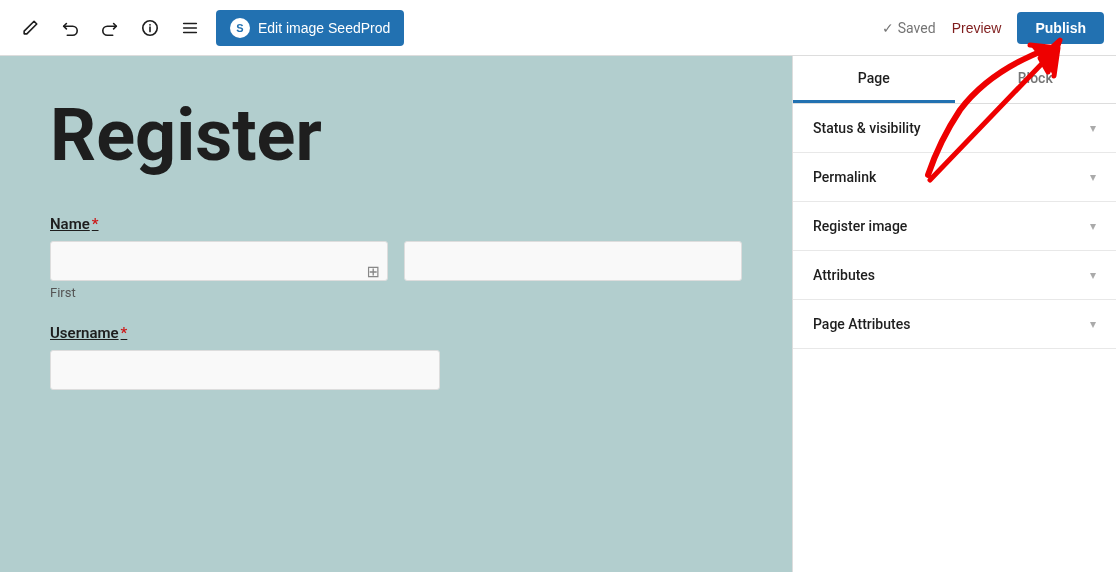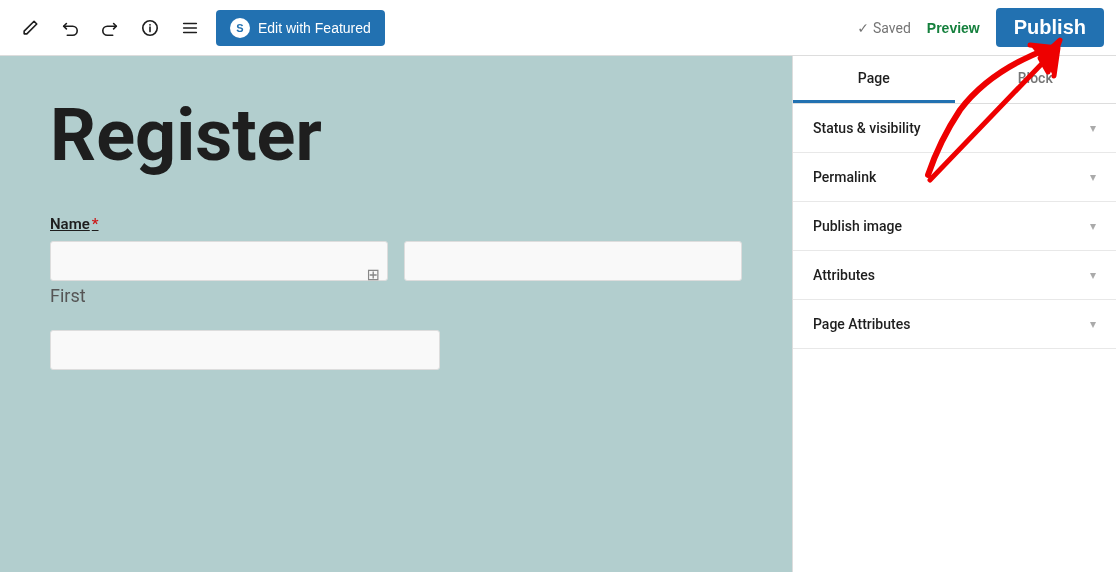--- a/index.html
+++ b/index.html
@@ -39,28 +39,28 @@
       font-size: 11px; color: #2271b1; font-weight: bold;
     }
     .toolbar-spacer { flex: 1; }
     .saved-status {
       display: flex; align-items: center; gap: 4px;
       color: #757575; font-size: 14px;
     }
     .saved-status .check { color: #757575; }
     .preview-btn {
       background: transparent; border: none; cursor: pointer;
-      color: #15803d; font-size: 14px; font-weight: 700;
+      color: #7f1d1d; font-size: 14px; font-weight: 400;
       padding: 8px 12px; border-radius: 4px;
     }
     .publish-btn {
       background: #2271b1; color: #fff;
       border: none; border-radius: 4px;
       padding: 8px 18px; cursor: pointer;
-      font-size: 20px; font-weight: 600;
+      font-size: 14px; font-weight: 600;
     }
 
     
     .main-layout {
       display: flex;
       height: calc(572px - 56px);
     }
 
     
     .canvas-area {
@@ -98,21 +98,21 @@
       display: flex;
       gap: 16px;
       align-items: flex-start;
     }
     .name-first {
       position: relative;
       flex: 1;
     }
     .name-last { flex: 1; }
     .name-sublabel {
-      font-size: 18px;
+      font-size: 13px;
       color: #555;
       margin-top: 4px;
     }
     .form-input {
       width: 100%;
       height: 40px;
       background: #f9f9f9;
       border: 1px solid #ddd;
       border-radius: 3px;
       padding: 0 10px;
@@ -220,21 +220,21 @@
   </button>
   <button class="toolbar-icon-btn">
     <svg width="18" height="18" viewBox="0 0 20 20" fill="none">
       <line x1="3" y1="5" x2="17" y2="5" stroke="#1e1e1e" stroke-width="1.8" stroke-linecap="round"></line>
       <line x1="3" y1="10" x2="17" y2="10" stroke="#1e1e1e" stroke-width="1.8" stroke-linecap="round"></line>
       <line x1="3" y1="15" x2="17" y2="15" stroke="#1e1e1e" stroke-width="1.8" stroke-linecap="round"></line>
     </svg>
   </button>
   <button class="seedprod-btn">
     <span class="sp-icon">S</span>
-    <span>Edit with Featured</span>
+    <span>Edit image SeedProd</span>
   </button>
 
   <div class="toolbar-spacer"></div>
 
   <div class="saved-status">
     <span class="check">✓</span>
     <span>Saved</span>
   </div>
   <button class="preview-btn">
     <span>Preview</span>
@@ -261,20 +261,23 @@
             <span class="input-icon">⊞</span>
             <div class="name-sublabel">First</div>
           </div>
           <div class="name-last">
             <input class="form-input" type="text" style="">
           </div>
         </div>
       </div>
 
       <div class="field-group">
+        <span class="field-label">
+          <span>Username</span><span class="required-star">*</span>
+        </span>
         <input class="form-input full-input" type="text" style="">
       </div>
 
     </div>
   </div>
 
   <div class="right-sidebar">
     <div class="sidebar-tabs">
       <div class="sidebar-tab active">
         <span>Page</span>
@@ -286,21 +289,21 @@
     <div class="sidebar-panel-list">
       <div class="sidebar-panel-item">
         <span>Status &amp; visibility</span>
         <span class="chevron">▾</span>
       </div>
       <div class="sidebar-panel-item">
         <span>Permalink</span>
         <span class="chevron">▾</span>
       </div>
       <div class="sidebar-panel-item">
-        <span>Publish image</span>
+        <span>Register image</span>
         <span class="chevron">▾</span>
       </div>
       <div class="sidebar-panel-item">
         <span>Attributes</span>
         <span class="chevron">▾</span>
       </div>
       <div class="sidebar-panel-item">
         <span>Page Attributes</span>
         <span class="chevron">▾</span>
       </div>

